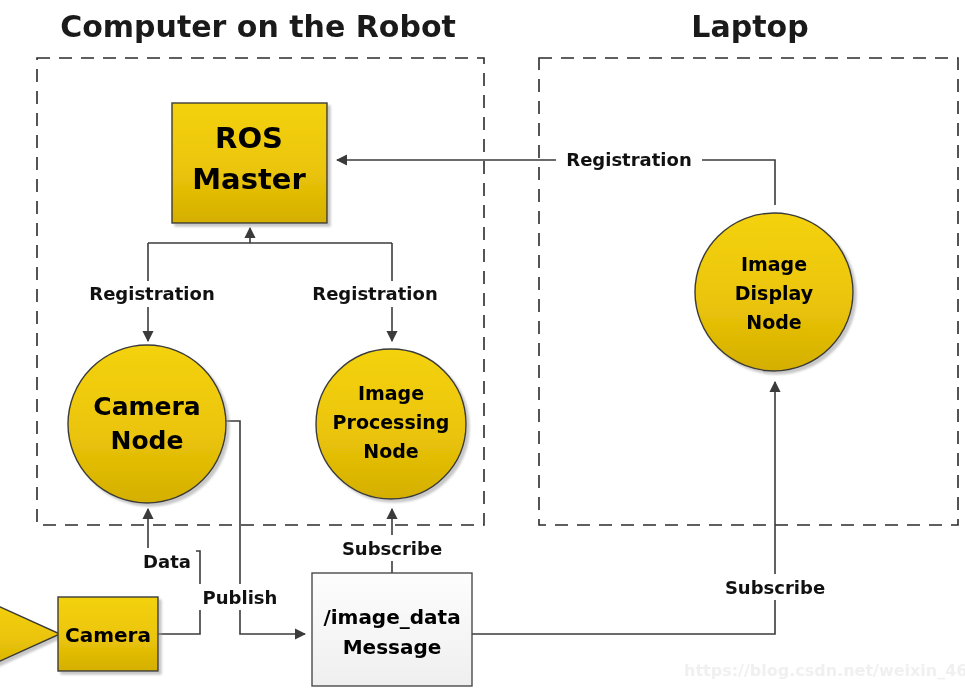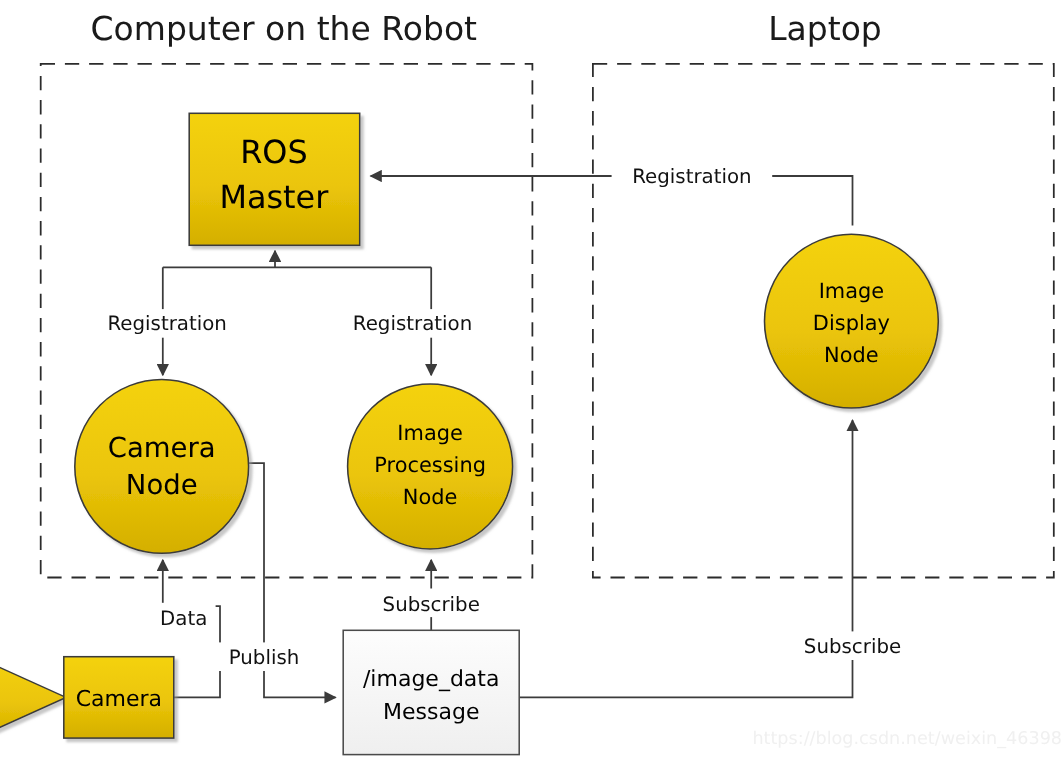--- a/index.html
+++ b/index.html
@@ -9,20 +9,21 @@
   }
   body {
     font-family: "DejaVu Sans", sans-serif;
   }
   #canvas {
     position: relative;
     width: 965px;
     height: 693px;
     background: #ffffff;
     overflow: hidden;
+    font-weight: bold;
   }
   svg#diagram {
     position: absolute;
     left: 0;
     top: 0;
     width: 965px;
     height: 693px;
   }
   .grp-title {
     font-size: 30px;

